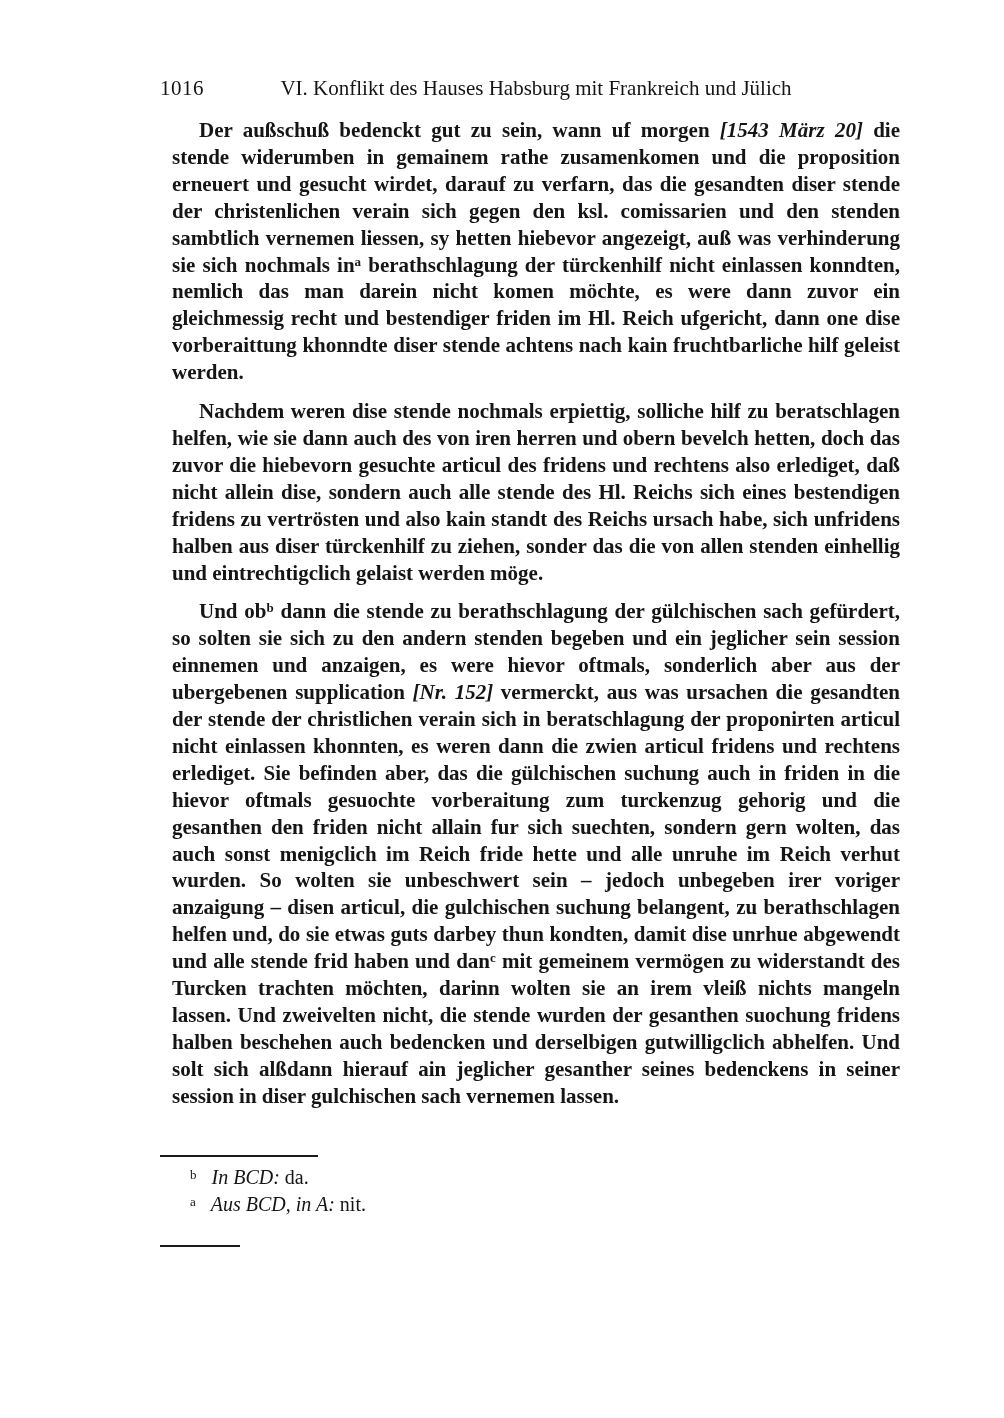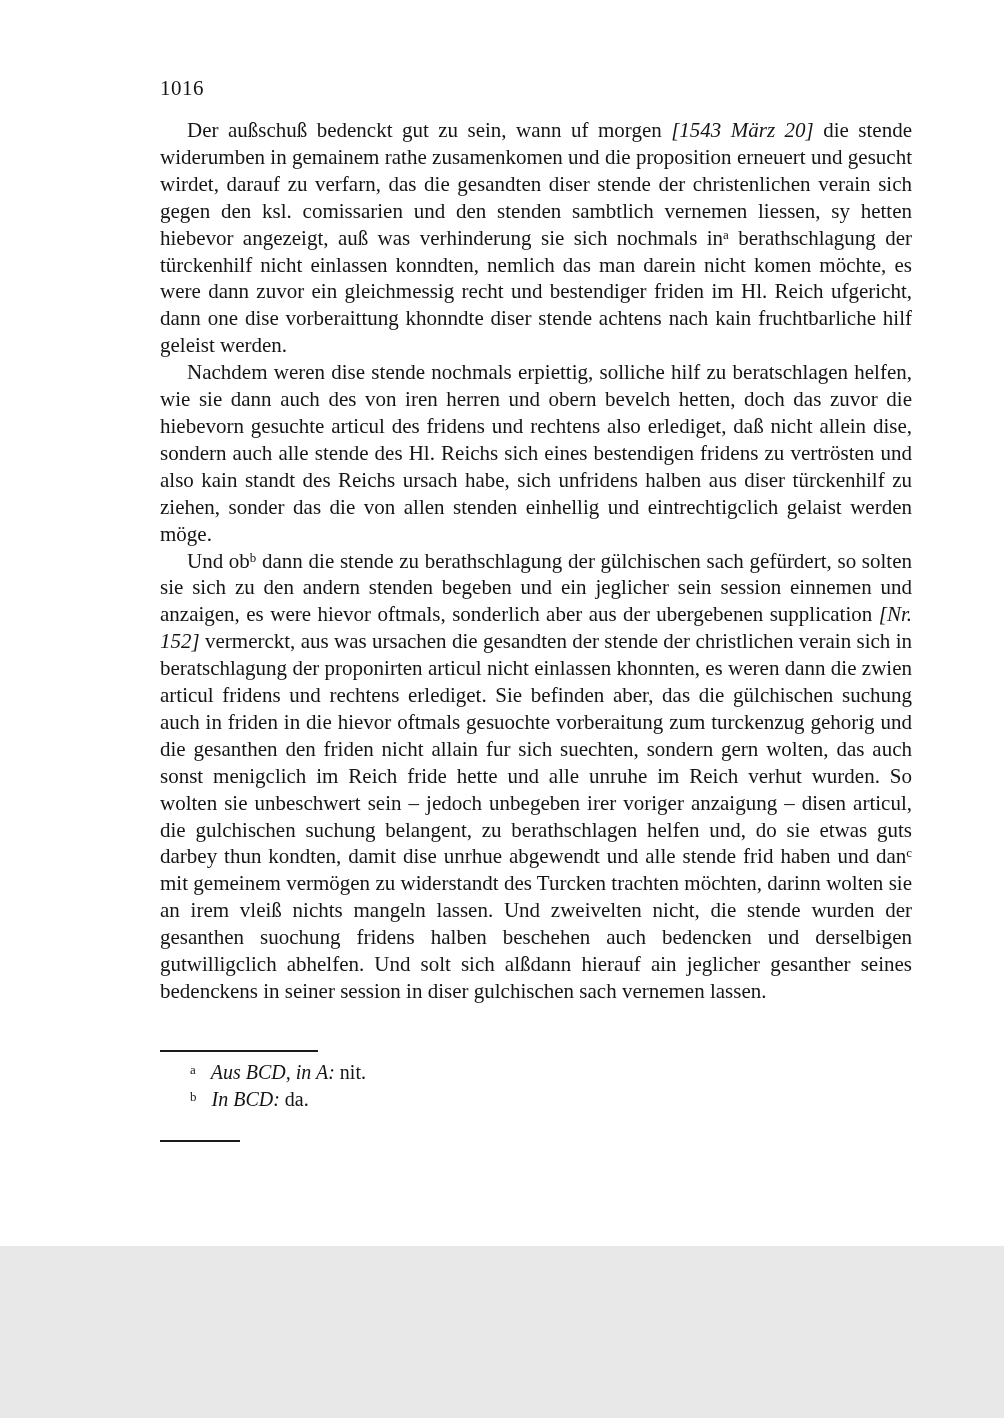--- a/index.html
+++ b/index.html
@@ -1,19 +1,19 @@
 <!DOCTYPE html>
 <html lang="de"><head>
 <meta charset="utf-8">
 <style>
   html, body { margin: 0; padding: 0; background: #e8e8e8; }
   .page {
     position: relative;
     width: 1004px;
-    height: 1246px;
+    height: 1418px;
     margin: 0 auto;
     background: #ffffff;
     color: #151515;
     font-family: "Liberation Serif", "DejaVu Serif", serif;
     box-sizing: border-box;
     padding: 76px 92px 0 160px;
     overflow: hidden;
   }
   
   .running-header {
@@ -27,25 +27,26 @@
     left: 0;
     top: 0;
     letter-spacing: 0.5px;
   }
   .running-title {
     text-align: center;
     white-space: nowrap;
   }
   
   .body-text p {
-    margin: 0;
+    margin: 12px;
     font-size: 21px;
     line-height: 26.9px;
     text-align: justify;
     text-indent: 27px;
+    font-weight: bold;
   }
   .seg-italic { font-style: italic; }
   .sup {
     font-size: 13px;
     line-height: 0;
     vertical-align: 6px;
   }
   
   .fn-rule-1 {
     width: 158px;
@@ -82,33 +83,34 @@
     margin: 0;
   }
 </style>
 </head>
 <body>
 
 <div class="page">
 
   <div class="running-header">
     <span class="page-number">1016</span>
+    <div class="running-title">VI. Konflikt des Hauses Habsburg mit Frankreich und Jülich</div>
   </div>
 
   <div class="body-text">
     <p><span>Der außschuß bedenckt gut zu sein, wann uf morgen </span><span class="seg-italic">[1543 März 20]</span><span> die stende widerumben in gemainem rathe zusamenkomen und die proposition erneuert und gesucht wirdet, darauf zu verfarn, das die gesandten diser stende der christenlichen verain sich gegen den ksl. comissarien und den stenden sambtlich vernemen liessen, sy hetten hiebevor angezeigt, auß was verhinderung sie sich nochmals in</span><span class="sup">a</span><span> berathschlagung der türckenhilf nicht einlassen konndten, nemlich das man darein nicht komen möchte, es were dann zuvor ein gleichmessig recht und bestendiger friden im Hl. Reich ufgericht, dann one dise vorberaittung khonndte diser stende achtens nach kain fruchtbarliche hilf geleist werden.</span></p>
 
     <p><span>Nachdem weren dise stende nochmals erpiettig, solliche hilf zu beratschlagen helfen, wie sie dann auch des von iren herren und obern bevelch hetten, doch das zuvor die hiebevorn gesuchte articul des fridens und rechtens also erlediget, daß nicht allein dise, sondern auch alle stende des Hl. Reichs sich eines bestendigen fridens zu vertrösten und also kain standt des Reichs ursach habe, sich unfridens halben aus diser türckenhilf zu ziehen, sonder das die von allen stenden einhellig und eintrechtigclich gelaist werden möge.</span></p>
 
     <p><span>Und ob</span><span class="sup">b</span><span> dann die stende zu berathschlagung der gülchischen sach gefürdert, so solten sie sich zu den andern stenden begeben und ein jeglicher sein session einnemen und anzaigen, es were hievor oftmals, sonderlich aber aus der ubergebenen supplication </span><span class="seg-italic">[Nr. 152]</span><span> vermerckt, aus was ursachen die gesandten der stende der christlichen verain sich in beratschlagung der proponirten articul nicht einlassen khonnten, es weren dann die zwien articul fridens und rechtens erlediget. Sie befinden aber, das die gülchischen suchung auch in friden in die hievor oftmals gesuochte vorberaitung zum turckenzug gehorig und die gesanthen den friden nicht allain fur sich suechten, sondern gern wolten, das auch sonst menigclich im Reich fride hette und alle unruhe im Reich verhut wurden. So wolten sie unbeschwert sein – jedoch unbegeben irer voriger anzaigung – disen articul, die gulchischen suchung belangent, zu berathschlagen helfen und, do sie etwas guts darbey thun kondten, damit dise unrhue abgewendt und alle stende frid haben und dan</span><span class="sup">c</span><span> mit gemeinem vermögen zu widerstandt des Turcken trachten möchten, darinn wolten sie an irem vleiß nichts mangeln lassen. Und zweivelten nicht, die stende wurden der gesanthen suochung fridens halben beschehen auch bedencken und derselbigen gutwilligclich abhelfen. Und solt sich alßdann hierauf ain jeglicher gesanther seines bedenckens in seiner session in diser gulchischen sach vernemen lassen.</span></p>
   </div>
 
   <div class="fn-rule-1"></div>
 
   <div class="footnotes">
+    <div class="footnote"><span class="fn-marker">b</span><span class="fn-source">In BCD:</span><span class="fn-reading"> da.</span></div>
     <div class="footnote"><span class="fn-marker">a</span><span class="fn-source">Aus BCD, in A:</span><span class="fn-reading"> nit.</span></div>
-    <div class="footnote"><span class="fn-marker">b</span><span class="fn-source">In BCD:</span><span class="fn-reading"> da.</span></div>
   </div>
 
   <div class="fn-rule-2"></div>
 
 
 </div>
 
 </body></html>

